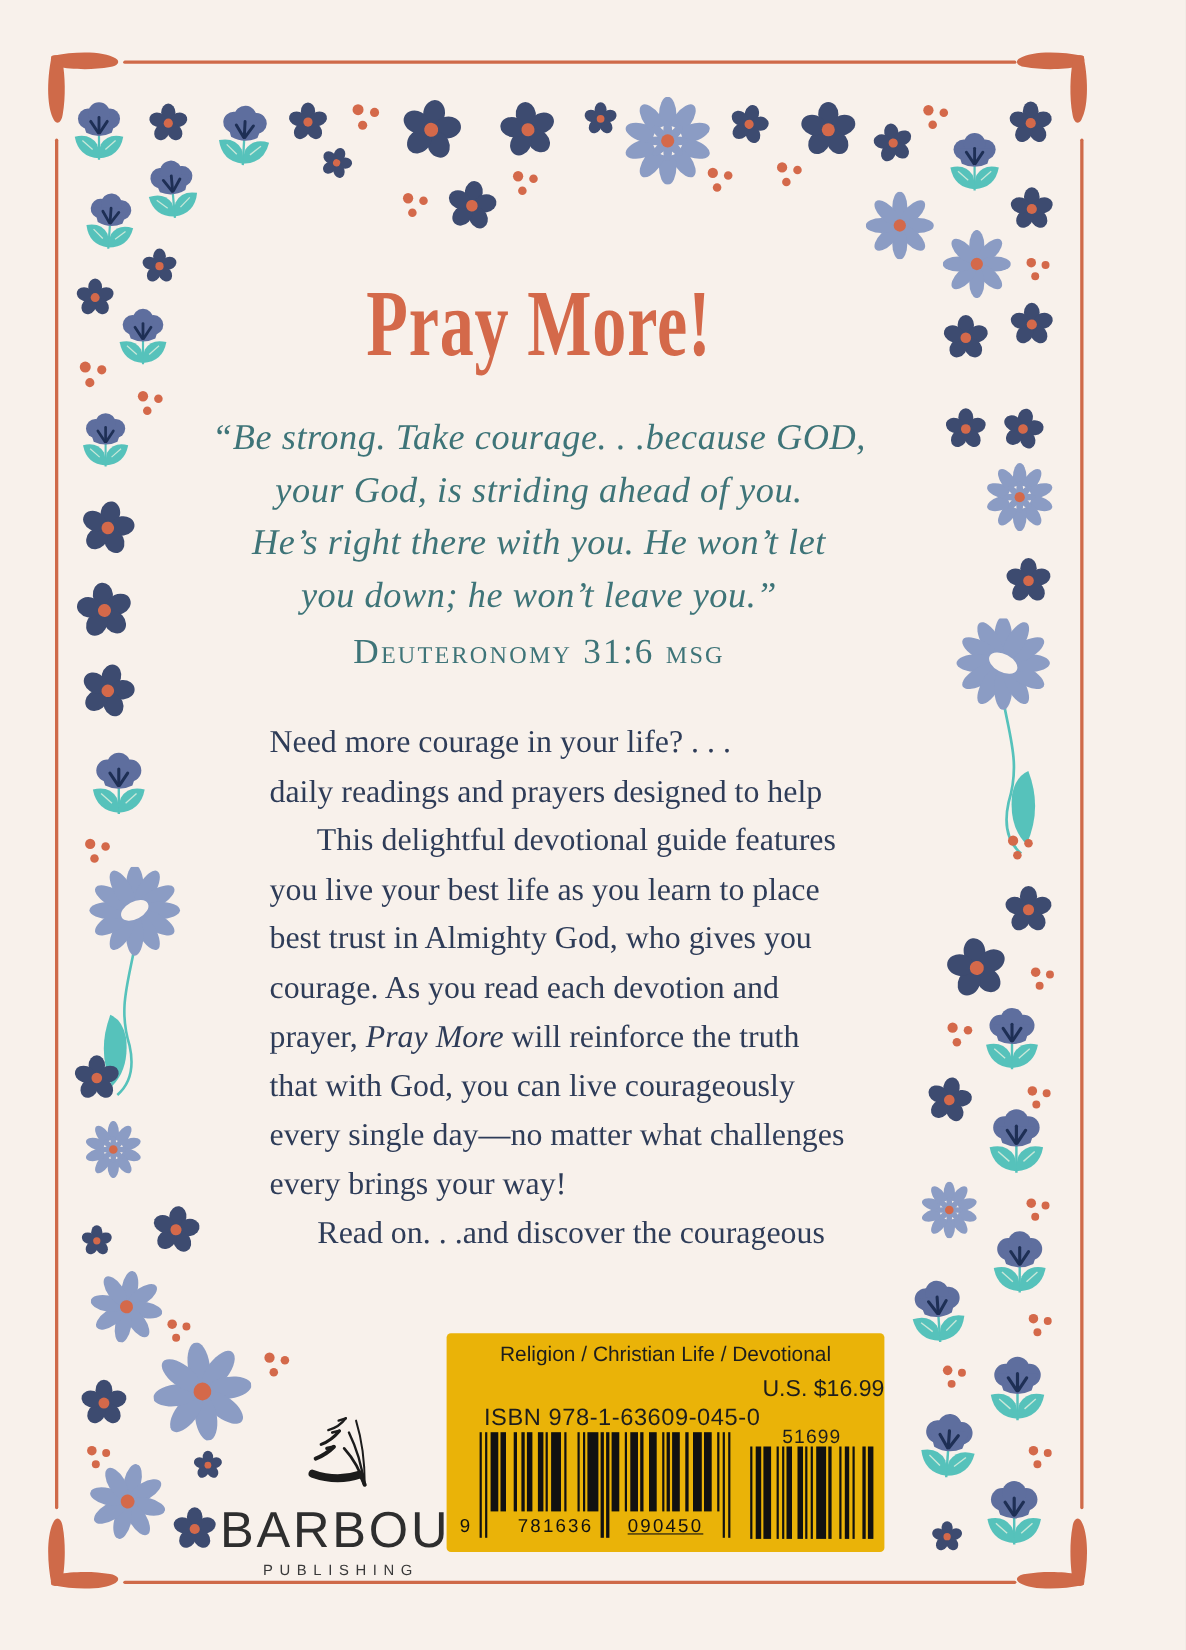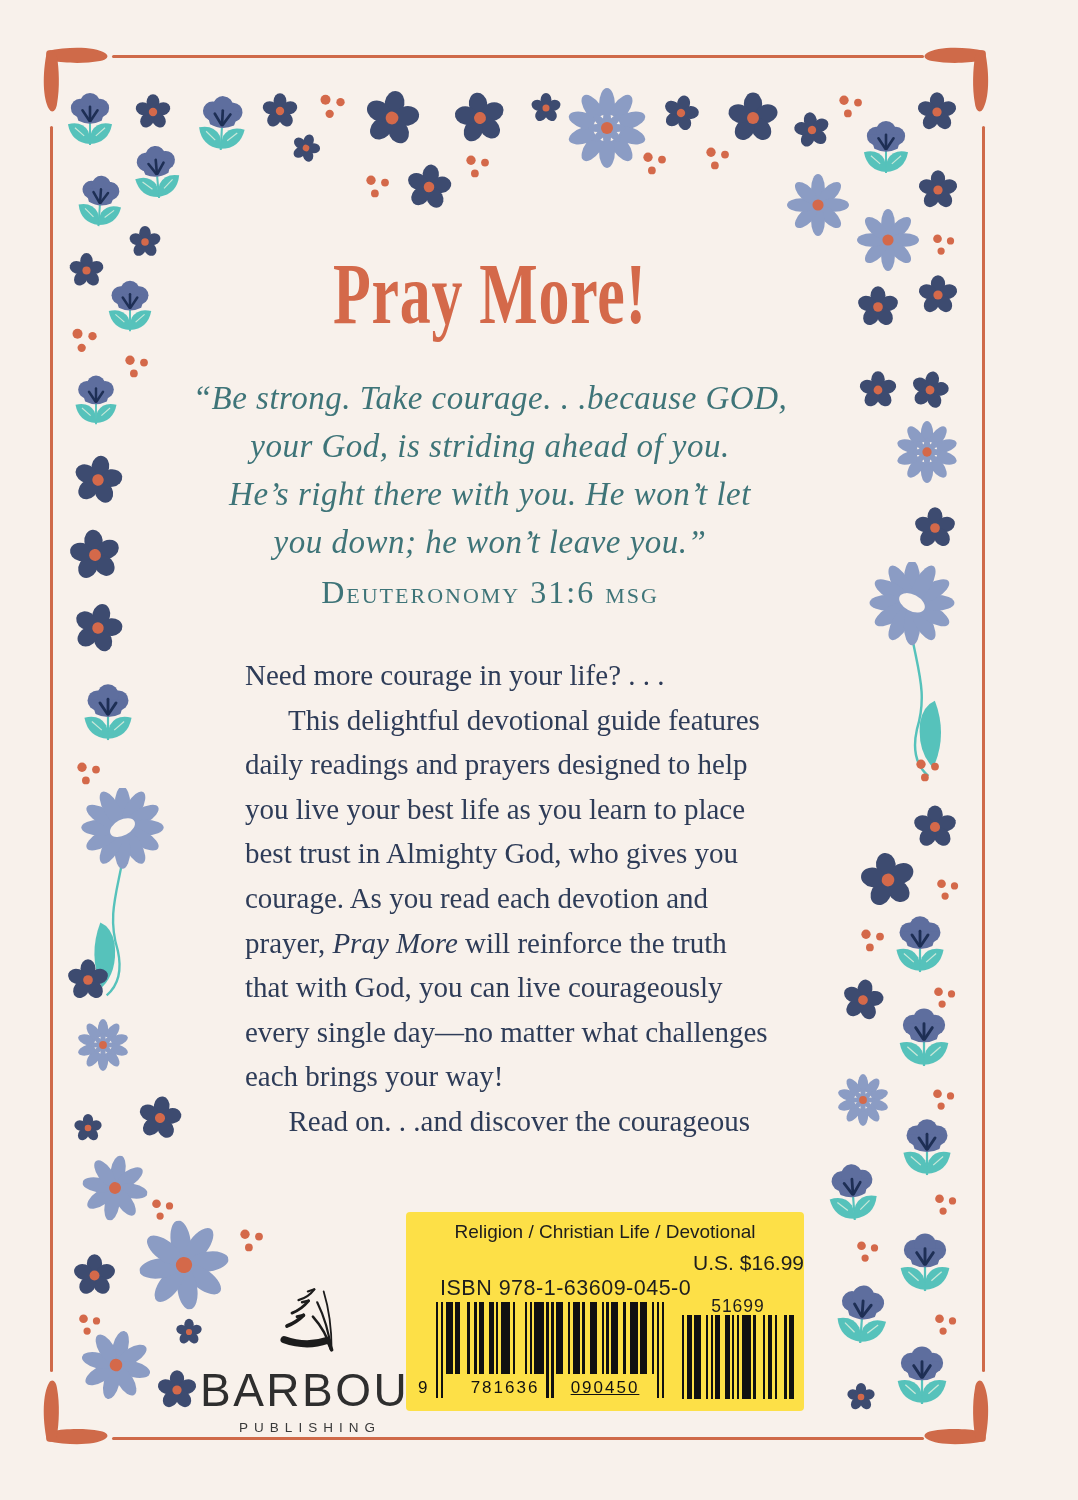--- a/index.html
+++ b/index.html
@@ -28,21 +28,21 @@
     font-variant:small-caps; font-size:32px; letter-spacing:2px; color:var(--quote,#3e7478);
   }
   #body{position:absolute; left:208px; top:653px; width:540px; z-index:3;margin-left:37px;}
   #body .bline-txt{
     font-size:29px; line-height:44.6px; color:var(--ink,#2e3c58); white-space:pre;
   }
   #body em{}
 
   #panel{
     position:absolute; left:406px; top:1212px; width:398px; height:199px;
-    background:#fde047; border-radius:4px; z-index:4;
+    background:#eab308; border-radius:4px; z-index:4;
     font-family:"Liberation Sans", sans-serif; color:#1d1d1d;
   }
   #panel .category{position:absolute; top:9px; left:0; width:100%; text-align:center; font-size:19px;}
   #panel .price{position:absolute; top:39px; left:0; width:100%; text-align:right; font-size:21px;}
   #panel .isbn{position:absolute; top:64px; left:34px; font-size:21.5px; letter-spacing:0.5px;}
   .barwrap{position:absolute;}
   .barwrap .bar{position:absolute; top:0; background:#111;}
   .ean-digit{position:absolute; font-size:17px; font-family:"Liberation Sans",sans-serif; color:#111; letter-spacing:2px;}
   #supp-label{position:absolute; left:276px; top:84px; width:112px; text-align:center; font-size:17.5px; letter-spacing:1px;}
 
@@ -443,29 +443,29 @@
   <div id="quote">
       <div class="qline"><span>“Be strong. Take courage. . .because GOD,</span></div>
       <div class="qline"><span>your God, is striding ahead of you.</span></div>
       <div class="qline"><span>He’s right there with you. He won’t let</span></div>
       <div class="qline"><span>you down; he won’t leave you.”</span></div>
     </div>
   <div class="attribution">Deuteronomy 31:6 msg</div>
 
   <div id="body">
       <div class="bline-txt"><span>Need more courage in your life? . . .</span></div>
+      <div class="bline-txt"><span>daily readings and prayers designed to help</span></div>
       <div class="bline-txt"><span>      This delightful devotional guide features</span></div>
-      <div class="bline-txt"><span>daily readings and prayers designed to help</span></div>
       <div class="bline-txt"><span>you live your best life as you learn to place</span></div>
       <div class="bline-txt"><span>best trust in Almighty God, who gives you</span></div>
       <div class="bline-txt"><span>courage. As you read each devotion and</span></div>
       <div class="bline-txt"><span>prayer, </span><em>Pray More</em><span> will reinforce the truth</span></div>
       <div class="bline-txt"><span>that with God, you can live courageously</span></div>
       <div class="bline-txt"><span>every single day—no matter what challenges</span></div>
-      <div class="bline-txt"><span>each brings your way!</span></div>
+      <div class="bline-txt"><span>every brings your way!</span></div>
       <div class="bline-txt"><span>      Read on. . .and discover the courageous</span></div>
     </div>
 
   <div id="panel">
     <div class="category">Religion / Christian Life / Devotional</div>
     <div class="price">U.S. $16.99</div>
     <div class="isbn">ISBN 978-1-63609-045-0</div>
     <div id="ean-bars" class="barwrap" style="left:30px; top:90px; width:228px; height:98px;">
         <div class="bar" style="left: 0px; width: 2.4px; height: 96px;"></div>
         <div class="bar" style="left: 4.8px; width: 2.4px; height: 96px;"></div>

